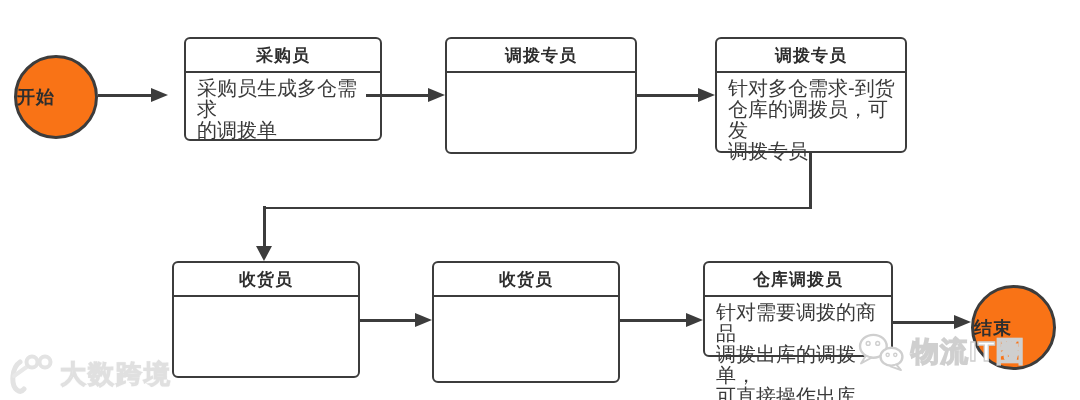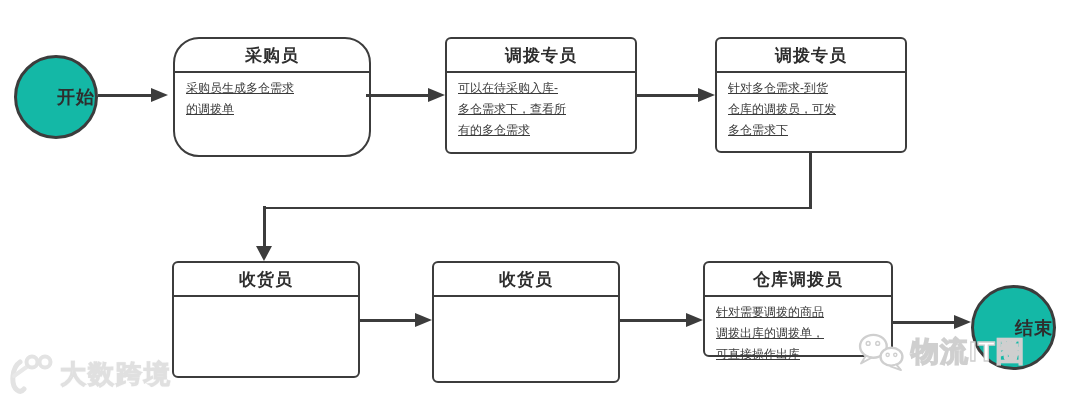--- a/index.html
+++ b/index.html
@@ -36,36 +36,35 @@
     align-items: center;
     justify-content: center;
     font-size: 17px;
     font-weight: bold;
     color: #2e2e2e;
     letter-spacing: 1px;
   }
   .node-body {
     flex: 1 1 auto;
     padding: 5px 10px 4px 11px;
-    font-size: 12px;
+    font-size: 20px;
     line-height: 21px;
     white-space: pre-line;
     color: #3a3a3a;
     text-align: left;
-    text-decoration: underline;
   }
   
   .terminal {
     position: absolute;
     border: 3px solid var(--line);
     border-radius: 50%;
-    background: #14b8a6;
+    background: #f97316;
     display: flex;
     align-items: center;
-    justify-content: flex-end;
+    justify-content: flex-start;
     font-size: 18px;
     font-weight: bold;
     color: #2e2e2e;
     letter-spacing: 1px;
     z-index: 2;
   }
   
   .hline, .vline {
     position: absolute;
     background: var(--line);
@@ -117,44 +116,41 @@
 
 <div class="canvas">
 
   <div class="terminal" style="left:14px; top:55px; width:84px; height:84px;">
     <span>开始</span>
   </div>
 
   <div class="hline" style="left:98px; top:94px; width:53px;"></div>
   <div class="ah-right" style="left:151px; top:88px;"></div>
 
-  <div class="node" style="left:173px; top:37px; width:198px; height:120px;border-radius:26px;">
+  <div class="node" style="left:184px; top:37px; width:198px; height:104px;">
     <div class="node-title">采购员</div>
     <div class="node-body">采购员生成多仓需求
 的调拨单</div>
   </div>
 
   <div class="hline" style="left:366px; top:94px; width:62px;"></div>
   <div class="ah-right" style="left:428px; top:88px;"></div>
 
   <div class="node" style="left:445px; top:37px; width:192px; height:117px;">
     <div class="node-title">调拨专员</div>
-    <div class="node-body">可以在待采购入库-
-多仓需求下，查看所
-有的多仓需求</div>
   </div>
 
   <div class="hline" style="left:637px; top:94px; width:61px;"></div>
   <div class="ah-right" style="left:698px; top:88px;"></div>
 
   <div class="node" style="left:715px; top:37px; width:192px; height:116px;">
     <div class="node-title">调拨专员</div>
     <div class="node-body">针对多仓需求-到货
 仓库的调拨员，可发
-多仓需求下</div>
+调拨专员</div>
   </div>
 
   <div class="vline" style="left:809px; top:153px; height:56px;"></div>
   <div class="hline" style="left:263px; top:206.5px; width:548px;"></div>
   <div class="vline" style="left:263px; top:206px; height:41px;"></div>
   <div class="ah-down" style="left:256px; top:246px;"></div>
 
   <div class="node" style="left:172px; top:261px; width:188px; height:117px;">
     <div class="node-title">收货员</div>
   </div>

